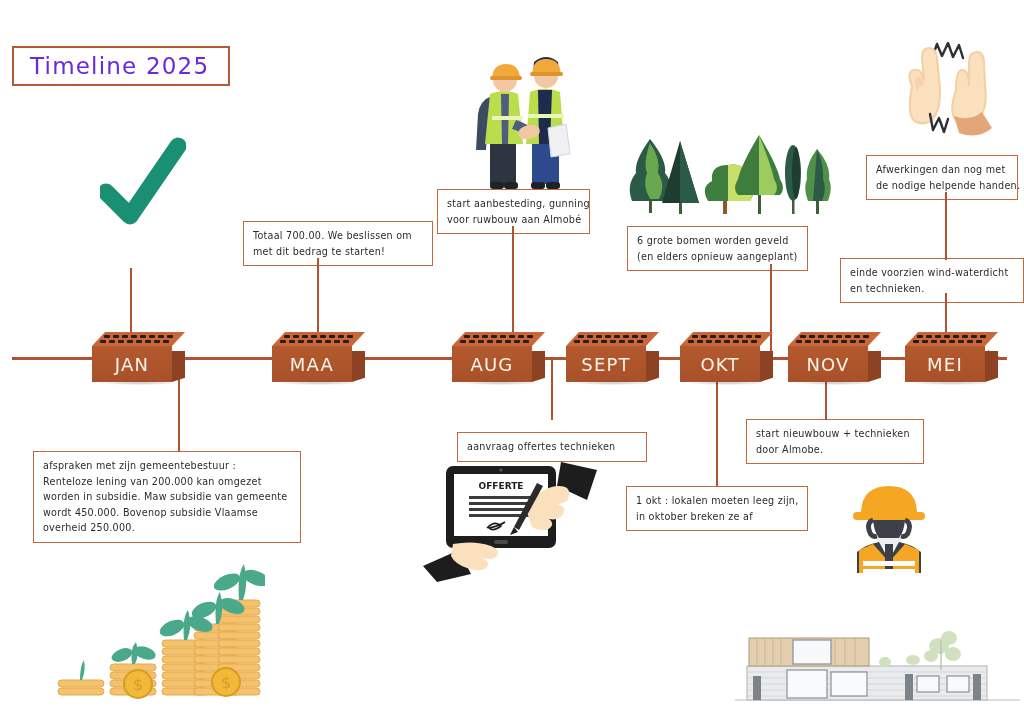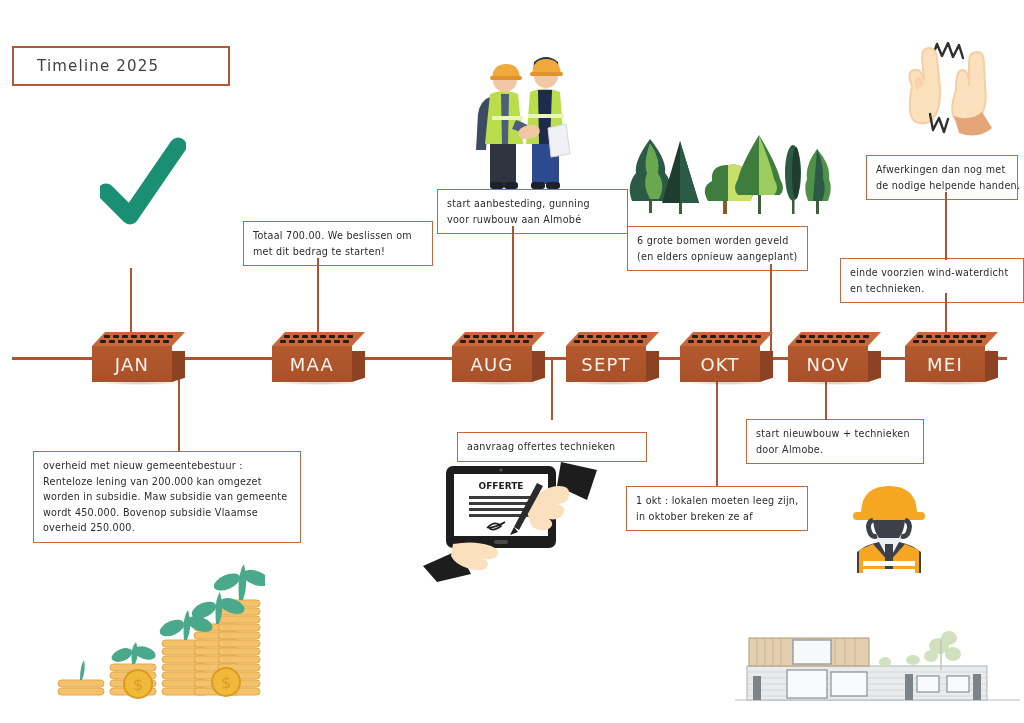--- a/index.html
+++ b/index.html
@@ -18,25 +18,25 @@
 
   
   .title-box{
     left:12px;top:46px;width:218px;height:40px;
     border:2px solid #b05a35;
     background:#ffffff;
     display:flex;align-items:center;
     box-sizing:border-box;
   }
   .title-text{
-    color:#404040;
+    color:#6d28d9;
     font-family:"DejaVu Sans", sans-serif;
-    font-size:15px;
+    font-size:23px;
     letter-spacing:1.2px;
-    padding-left:23px;
+    padding-left:16px;
     white-space:nowrap;
   }
 
   
   .note{
     box-sizing:border-box;
     border:1.6px solid #c4673c;
     background:#ffffff;
     color:#2b2b2b;
     font-family:"DejaVu Sans", sans-serif;
@@ -345,42 +345,42 @@
       <line x1="206" y1="20" x2="206" y2="50" stroke="#b8c4ad" stroke-width="1.4"></line>
     </svg>
   </div>
 
 
   <div class="abs note" style="left:243px;top:221px;width:190px;">
     <span>Totaal 700.00. We beslissen om</span>
     <span>met dit bedrag te starten!</span>
   </div>
 
-  <div class="abs note" style="left:437px;top:189px;width:191px;">
+  <div class="abs note" style="left:437px;top:189px;width:153px;">
     <span>start aanbesteding, gunning</span>
     <span>voor ruwbouw aan Almobé</span>
   </div>
 
   <div class="abs note" style="left:627px;top:226px;width:181px;">
     <span>6 grote bomen worden geveld</span>
     <span>(en elders opnieuw aangeplant)</span>
   </div>
 
   <div class="abs note" style="left:866px;top:155px;width:152px;">
     <span>Afwerkingen dan nog met</span>
     <span>de nodige helpende handen.</span>
   </div>
 
   <div class="abs note" style="left:840px;top:258px;width:184px;">
     <span>einde voorzien wind-waterdicht</span>
     <span>en technieken.</span>
   </div>
 
   <div class="abs note" style="left:33px;top:451px;width:268px;">
-    <span>overheid met nieuw gemeentebestuur :</span>
+    <span>afspraken met zijn gemeentebestuur :</span>
     <span>Renteloze lening van 200.000 kan omgezet</span>
     <span>worden in subsidie. Maw subsidie van gemeente</span>
     <span>wordt 450.000. Bovenop subsidie Vlaamse</span>
     <span>overheid 250.000.</span>
   </div>
 
   <div class="abs note" style="left:457px;top:432px;width:190px;">
     <span>aanvraag offertes technieken</span>
   </div>
 

